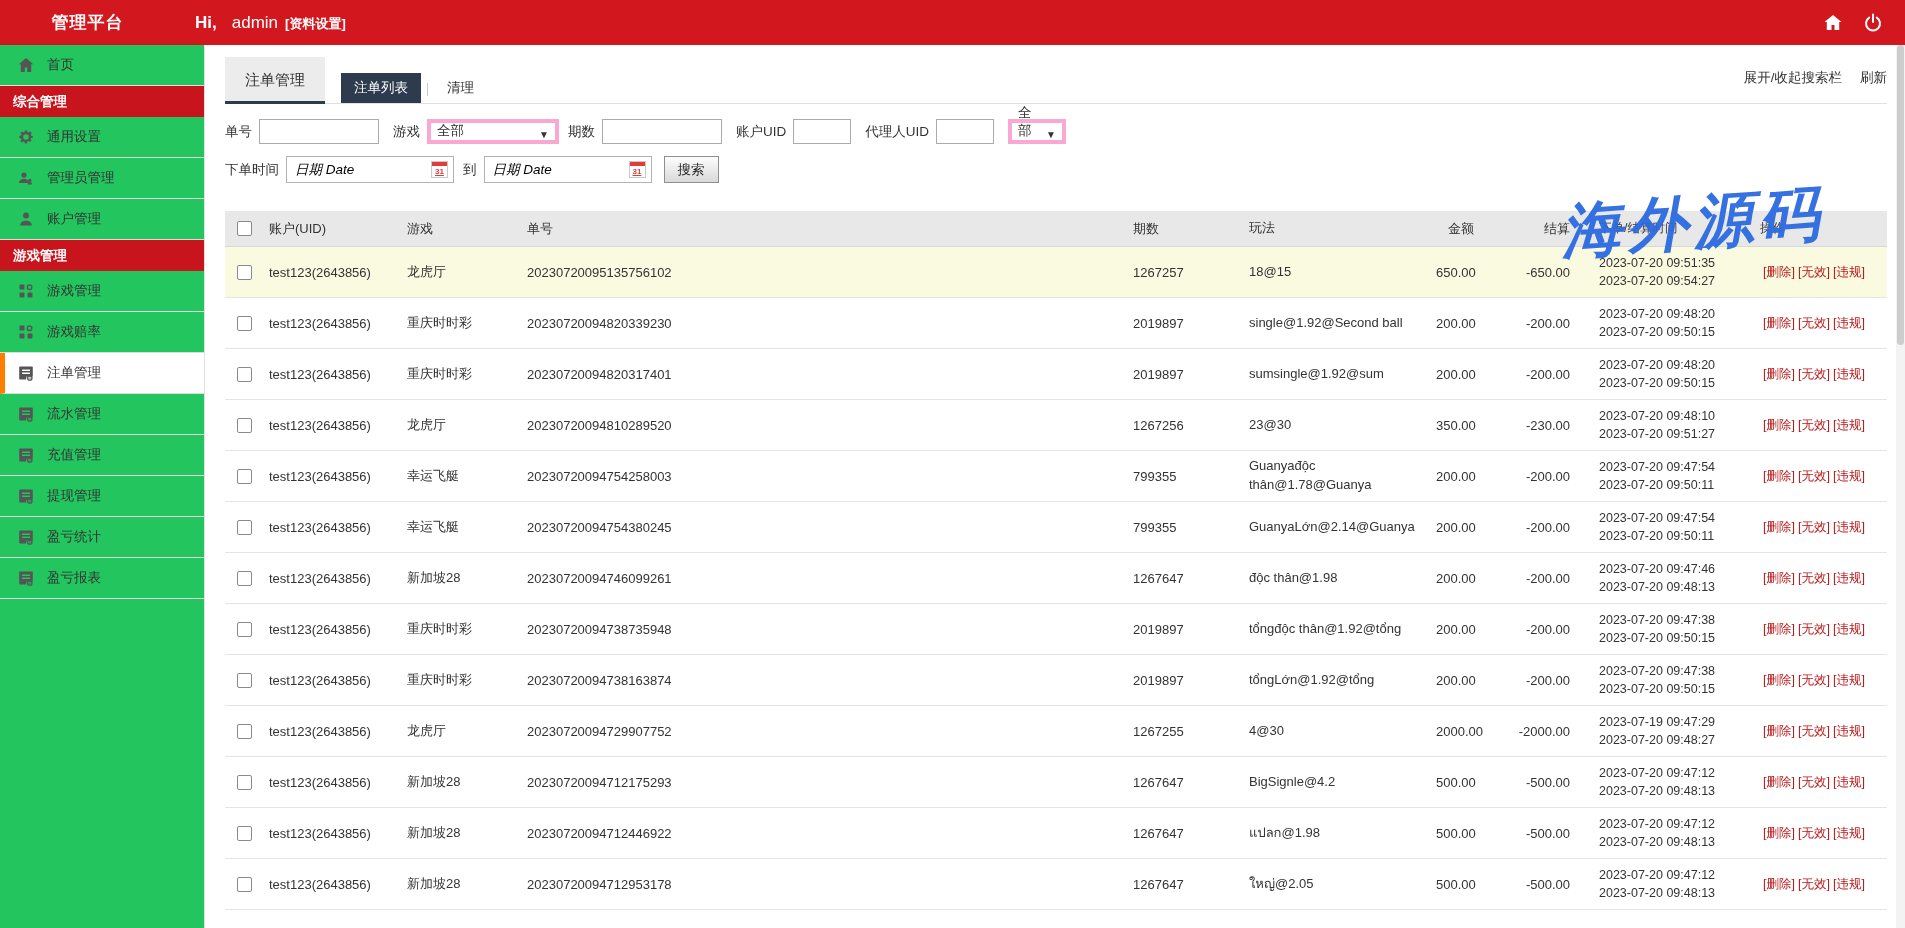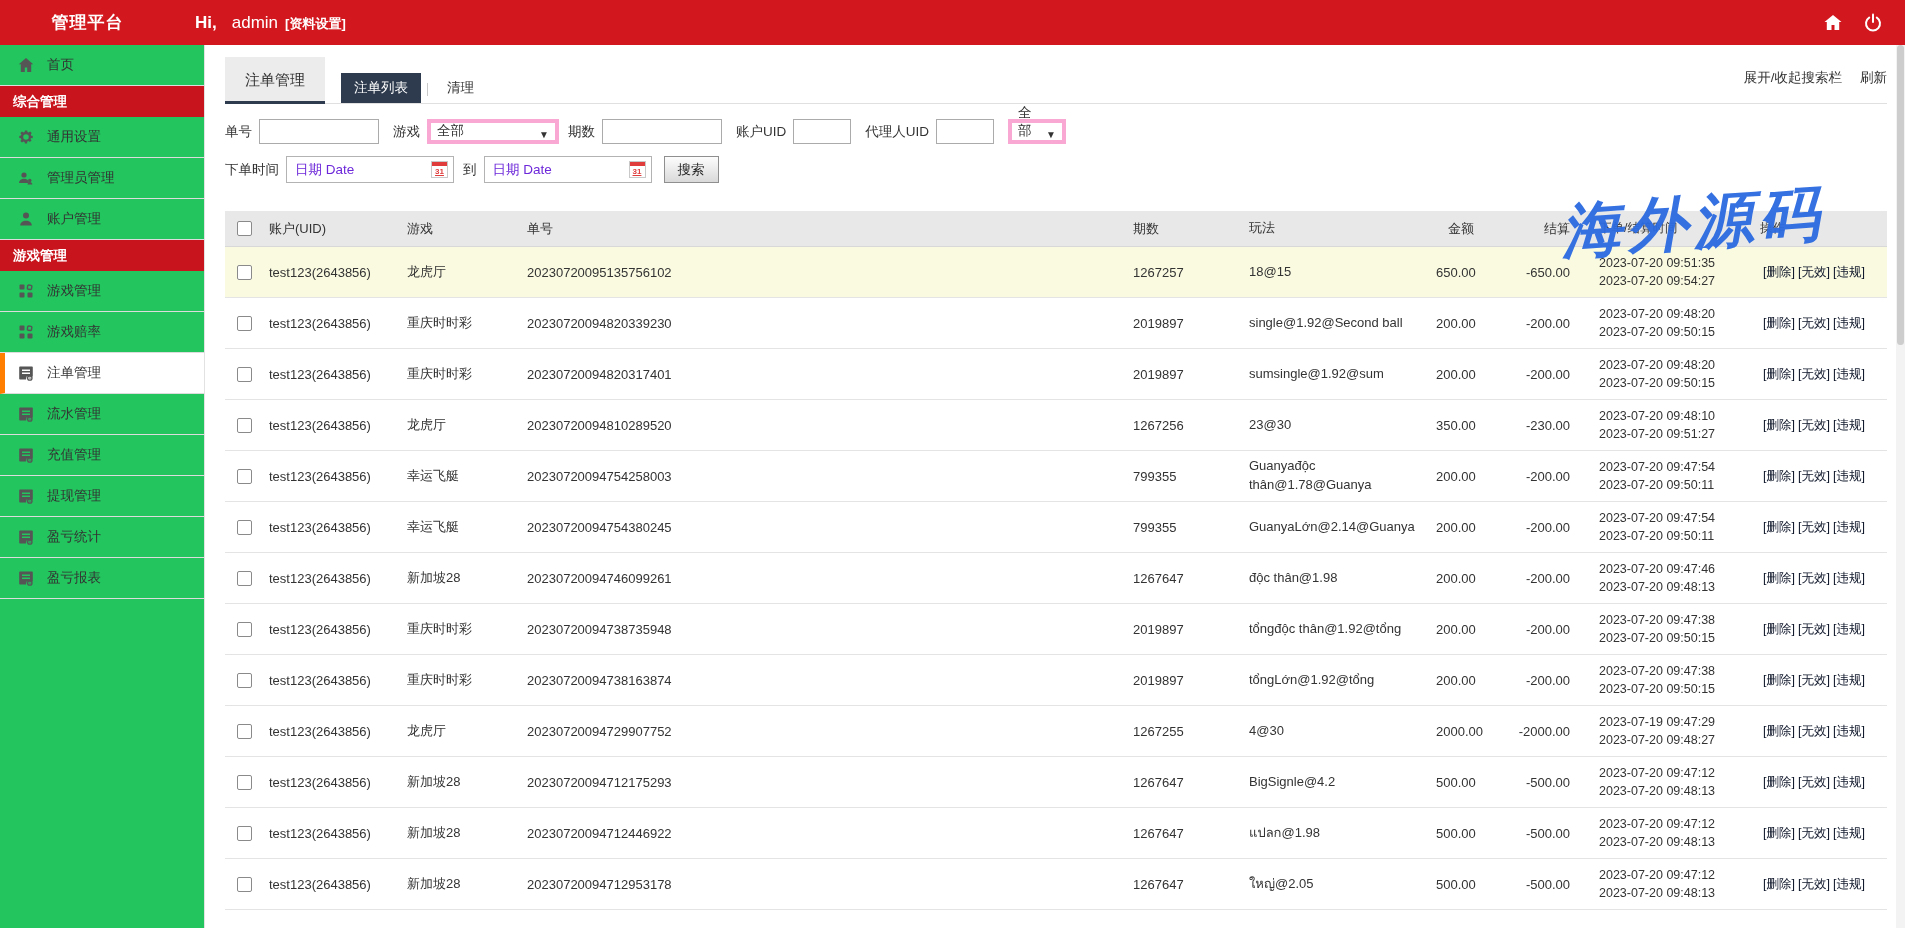--- a/index.html
+++ b/index.html
@@ -50,21 +50,21 @@
   .sinput { height:25px; border:1px solid #ababab; background:#fff; padding:0 6px; font-size:13px;
     font-family:inherit; outline:none; }
   .w120 { width:120px; } .w60 { width:58px; }
   .gap { width:14px; } .gap-s { width:9px; }
   .sel { height:25px; border:4px solid #f9a8d4; background:#fff; display:inline-flex; align-items:flex-end;
     justify-content:space-between; padding:0 6px; cursor:pointer; font-size:13.5px; }
   .sel .caret { font-size:10px; color:#333; margin-left:6px; }
   .sel-game { width:132px; } .sel-status { width:58px; }
   .datebox { width:168px; height:27px; border:1px solid #b3b3b3; display:inline-flex; align-items:center;
     justify-content:space-between; padding:0 5px 0 8px; cursor:pointer; }
-  .datebox .dtext { color:#6d28d9; font-size:13.5px; }
+  .datebox .dtext { color:#000000; font-size:13.5px;font-style:italic; }
   .calicon { width:17px; height:17px; border:1px solid #c9c9c9; background:#fff; position:relative;
     display:inline-flex; align-items:flex-end; justify-content:center; }
   .calicon::before { content:""; position:absolute; top:0; left:0; right:0; height:4px; background:#e03c3c; }
   .calicon span { font-size:8px; color:#e03c3c; line-height:11px; font-weight:bold;text-decoration:underline; }
   .btn-search { height:27px; padding:0 13px; margin-left:12px; font-size:13.5px; font-family:Liberation Serif, serif;
     background:linear-gradient(#fdfdfd,#d9d9d9); border:1px solid #8f8f8f; cursor:pointer; color:#222; }
 
   
   .table { margin-top:14px; position:relative; z-index:1; }
   .trow { display:grid; grid-template-columns:38px 138px 120px 1fr 120px 185px 60px 93px 171px 133px;
@@ -73,21 +73,21 @@
   .cell { padding-left:6px; overflow:hidden; }
   .c-cb { display:flex; justify-content:center; padding-left:0; }
   .cbx { width:15px; height:15px; border:1.5px solid #8a8a8a; border-radius:2px; background:#fff; cursor:pointer; }
   .c-period { padding-left:8px; }
   .c-play { padding-left:4px; line-height:1.45; }
   .c-num { text-align:right; padding-right:16px; }
   .c-settle { text-align:right; padding-right:13px; }
   .c-time { padding-left:16px; font-size:12.5px; line-height:1.45; }
   .c-act { text-align:left; padding-right:14px; font-size:12.5px; white-space:nowrap; }
   .thead .c-act { padding-right:40px; }
-  .alink { margin-left:3px; cursor:pointer; color:#0f172a; }
+  .alink { margin-left:3px; cursor:pointer; color:#b91c1c; }
   .trow.hl { background:#fafae1; }
 
   
   .scrollbar { position:absolute; right:0; top:45px; width:9px; height:883px; background:#f3f3f3; }
   .scroll-thumb { position:absolute; top:0; left:1px; width:7px; height:300px; background:#cdcdcd; border-radius:4px; }
 </style>
 </head>
 <body>
 
 <div class="app">

